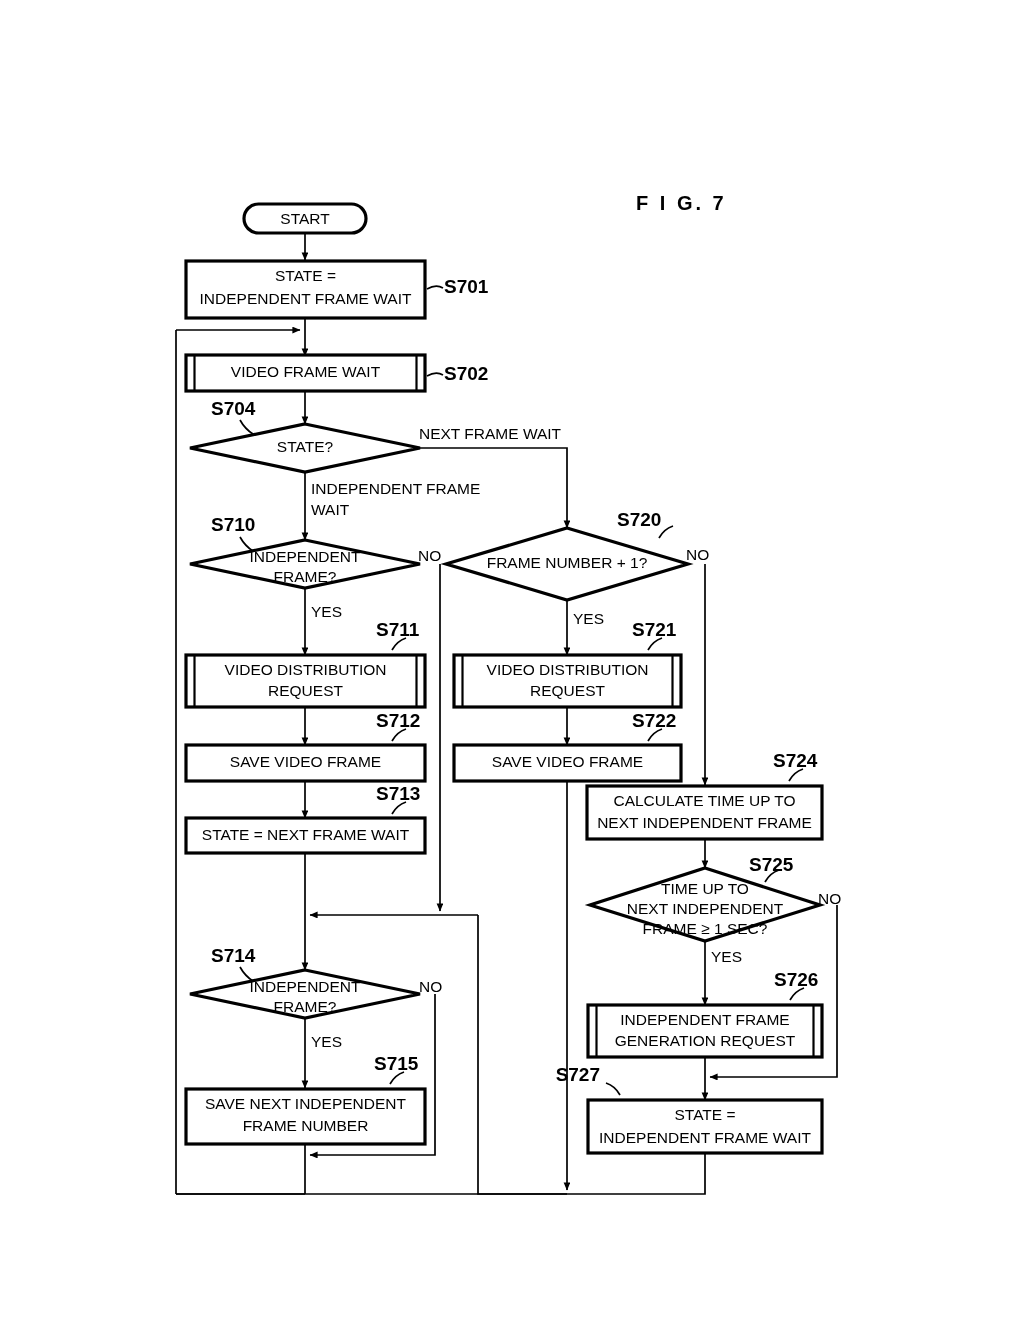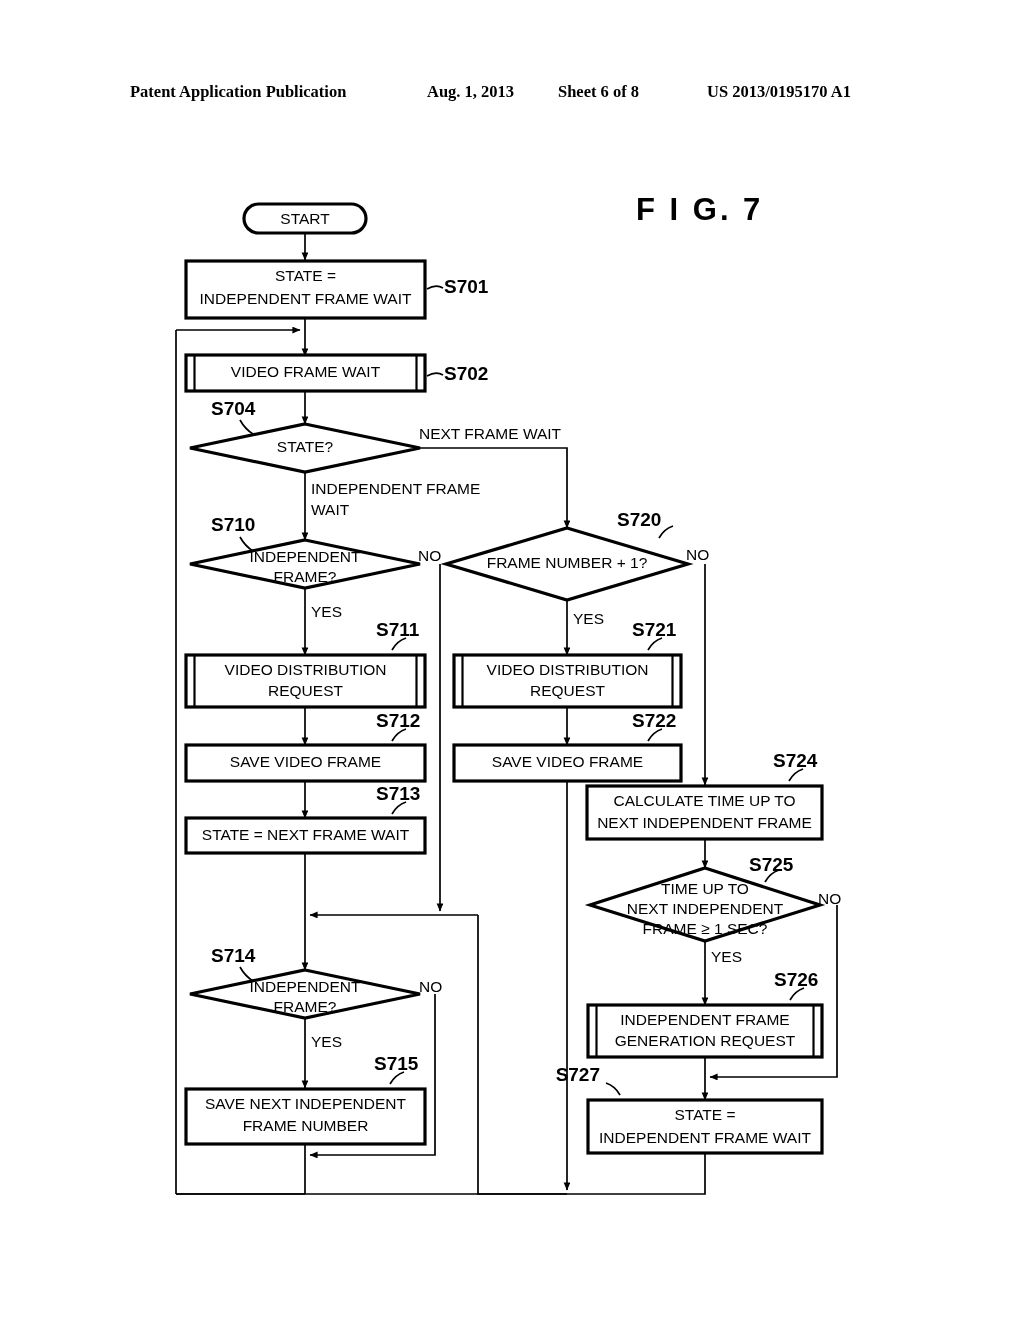--- a/index.html
+++ b/index.html
@@ -9,45 +9,39 @@
   
   #hdr{position:absolute;left:0;top:82px;width:1024px;height:32px;}
   #hdr .h{position:absolute;top:0;font-family:"Liberation Serif",serif;font-weight:bold;font-size:16.5px;white-space:nowrap;color:#000;}
   #hdr-pub{left:130px;}
   #hdr-date{left:427px;}
   #hdr-sheet{left:558px;}
   #hdr-num{left:707px;}
 
   
   #figlabel{position:absolute;left:636px;top:192px;font-family:"Liberation Sans",sans-serif;
-            font-weight:bold;font-size:31px;letter-spacing:3px;white-space:nowrap;}
+            font-weight:bold;font-size:20px;letter-spacing:3px;white-space:nowrap;}
 
   
   #chart{position:absolute;left:0;top:0;width:1024px;height:1320px;}
   #chart text{font-family:"Liberation Sans",sans-serif;fill:#000;}
   .nodetext{font-size:15.5px;text-anchor:middle;dominant-baseline:middle;}
   .edgelabel{font-size:15.5px;dominant-baseline:middle;}
   .steplabel{font-size:19px;font-weight:bold;dominant-baseline:middle;}
   .shape{fill:#ffffff;stroke:#000000;}
   .thick{stroke-width:3.2;}
   .bar{stroke:#000;stroke-width:2.2;}
   .conn{stroke:#000;stroke-width:1.7;fill:none;}
   .leader{stroke:#000;stroke-width:1.7;fill:none;}
 </style>
 </head>
 <body>
 
 <div id="page">
 
-  <div id="hdr">
-    <div class="h" id="hdr-pub">Patent Application Publication</div>
-    <div class="h" id="hdr-date">Aug. 1, 2013</div>
-    <div class="h" id="hdr-sheet">Sheet 6 of 8</div>
-    <div class="h" id="hdr-num">US 2013/0195170 A1</div>
-  </div>
 
   <div id="figlabel">F I G.  7</div>
 
   <svg id="chart" viewBox="0 0 1024 1320">
     <defs>
       <marker id="ah" markerWidth="9" markerHeight="9" refX="7.6" refY="3.4" orient="auto" markerUnits="userSpaceOnUse">
         <path d="M0,0 L8,3.4 L0,6.8 z" fill="#000"></path>
       </marker>
     </defs>
 

